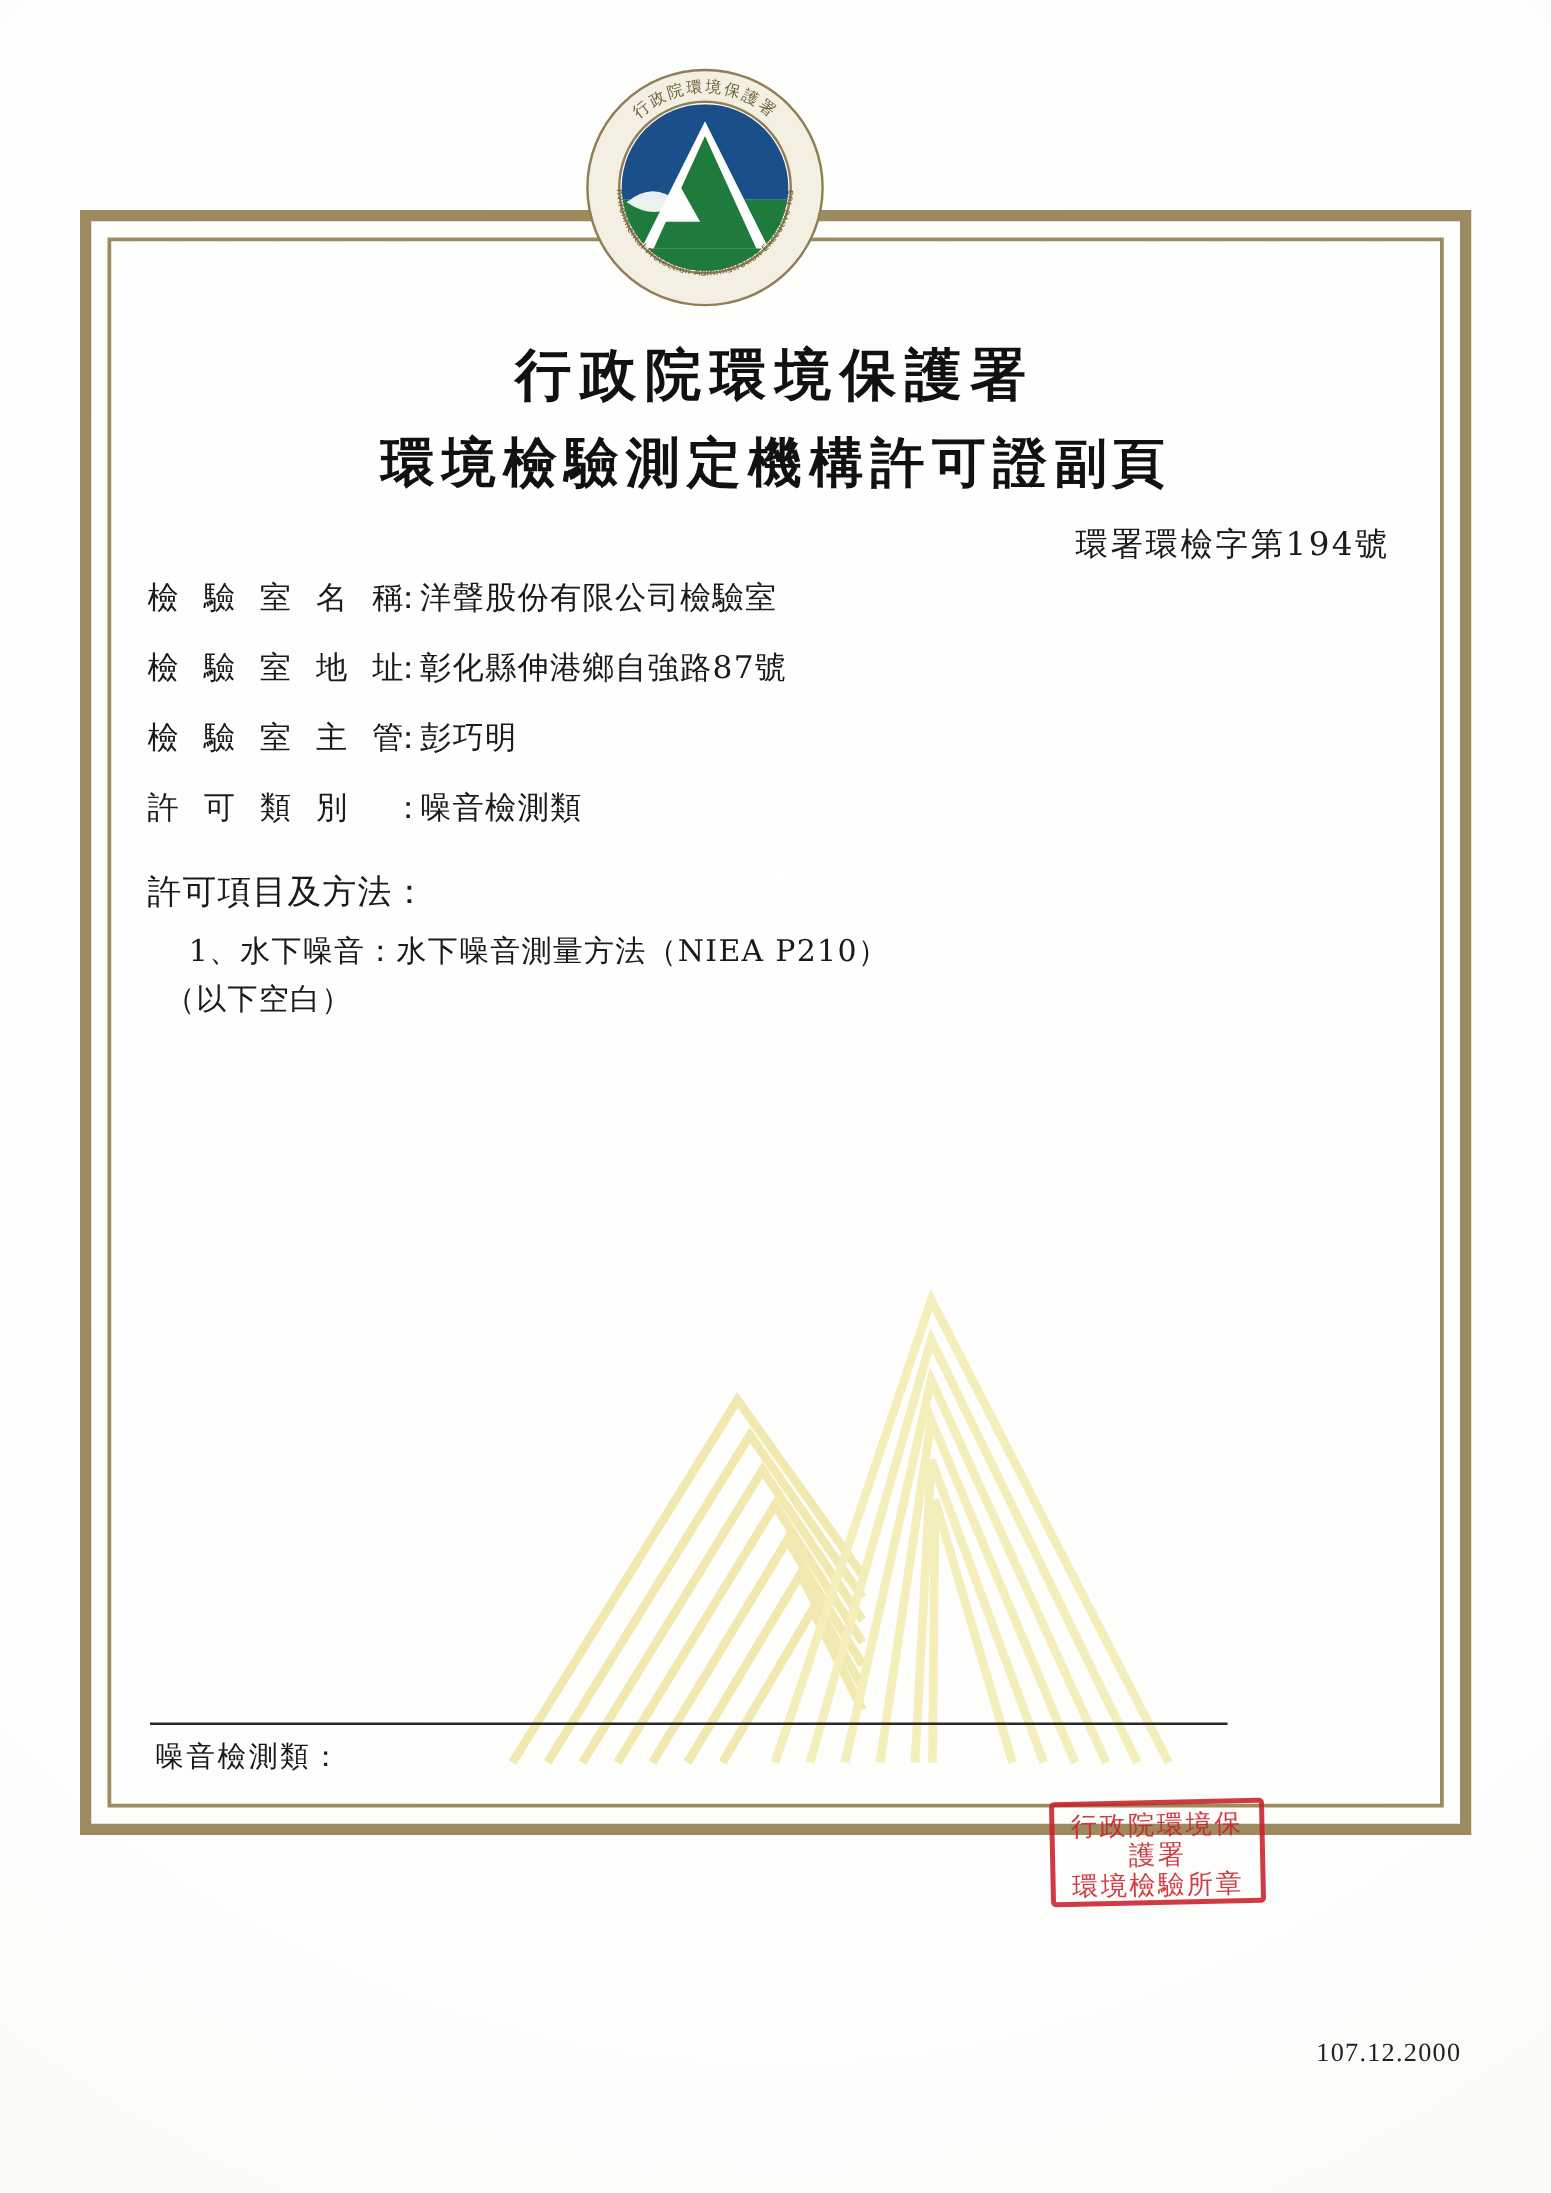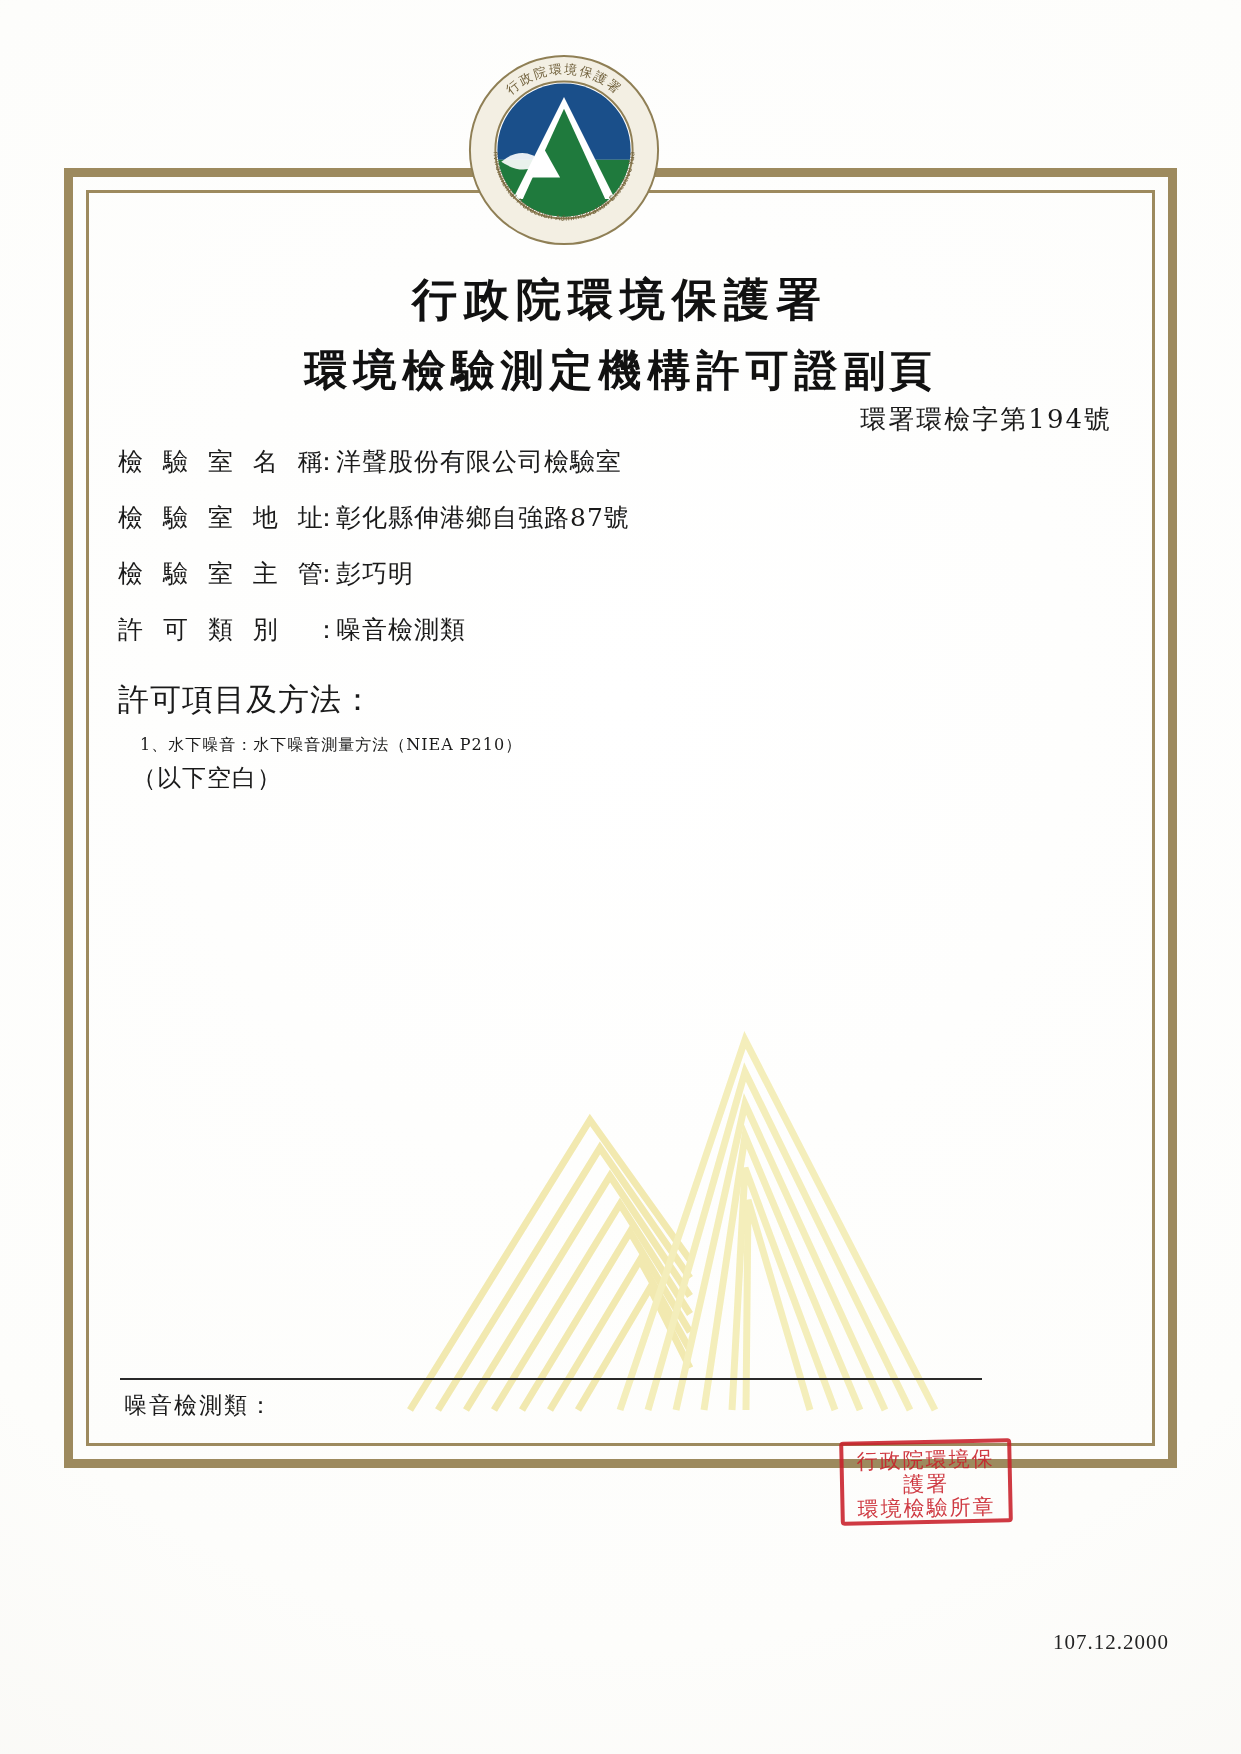--- a/index.html
+++ b/index.html
@@ -77,21 +77,21 @@
     letter-spacing: 7px;
     font-weight: 700;
     color: #111;
     margin: 0 0 12px 0;
     font-family: "DejaVu Serif", "Liberation Serif", serif;
   }
   .title-sub-row {
     display: flex;
     justify-content: center;
     align-items: baseline;
-    margin-bottom: 2px;
+    margin-bottom: 18px;
   }
   .title-sub {
     font-size: 43px;
     letter-spacing: 6px;
     font-weight: 700;
     color: #111;
   }
   .title-side {
     font-size: 42px;
     letter-spacing: 4px;
@@ -130,29 +130,29 @@
     white-space: nowrap;
   }
   .field-colon {
     width: 22px;
     display: inline-block;
   }
   .field-value {
     letter-spacing: 1px;
   }
   .field-block {
-    font-size: 31px;
+    font-size: 27px;
     letter-spacing: 1px;
     margin-bottom: 14px;
     margin-top: 33px;
   }
   .method-line {
-    font-size: 16px;
-    letter-spacing: 1px;
-    margin: 10px 0 6px 22px;
+    font-size: 24px;
+    letter-spacing: 1px;
+    margin: 10px 0 6px 33px;
   }
   .blank-line {
     font-size: 24px;
     letter-spacing: 1px;
     margin: 0 0 0 14px;
   }
 
   
   .notes {
     position: absolute;

